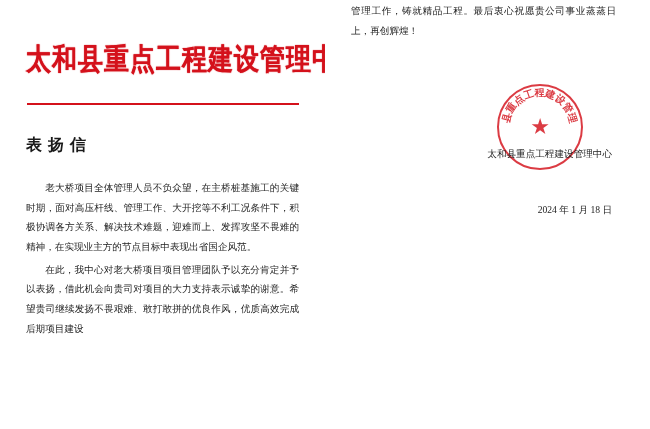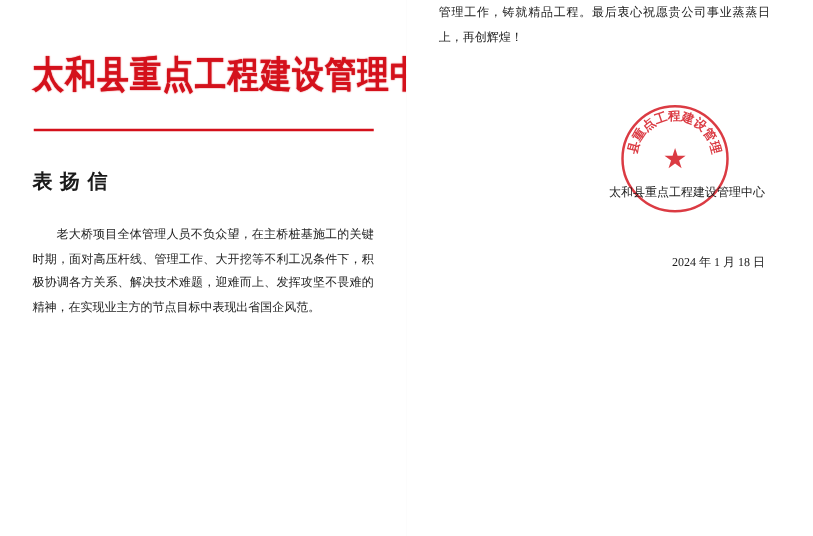--- a/index.html
+++ b/index.html
@@ -150,20 +150,21 @@
   <div class="sheet sheet-left">
 
     <div class="letterhead">太和县重点工程建设管理中心文件</div>
 
     <div class="rule"></div>
 
     <div class="doc-title">表扬信</div>
 
     <div class="body-block">
       <p class="indent">老大桥项目全体管理人员不负众望，在主桥桩基施工的关键时期，面对高压杆线、管理工作、大开挖等不利工况条件下，积极协调各方关系、解决技术难题，迎难而上、发挥攻坚不畏难的精神，在实现业主方的节点目标中表现出省国企风范。</p>
+      <p class="indent">在此，我中心对老大桥项目项目管理团队予以充分肯定并予以表扬，借此机会向贵司对项目的大力支持表示诚挚的谢意。希望贵司继续发扬不畏艰难、敢打敢拼的优良作风，优质高效完成后期项目建设</p>
     </div>
   </div>
 
   <div class="gutter"></div>
 
   <div class="sheet sheet-right">
 
     <div class="right-top">
       <p>管理工作，铸就精品工程。最后衷心祝愿贵公司事业蒸蒸日上，再创辉煌！</p>
     </div>

